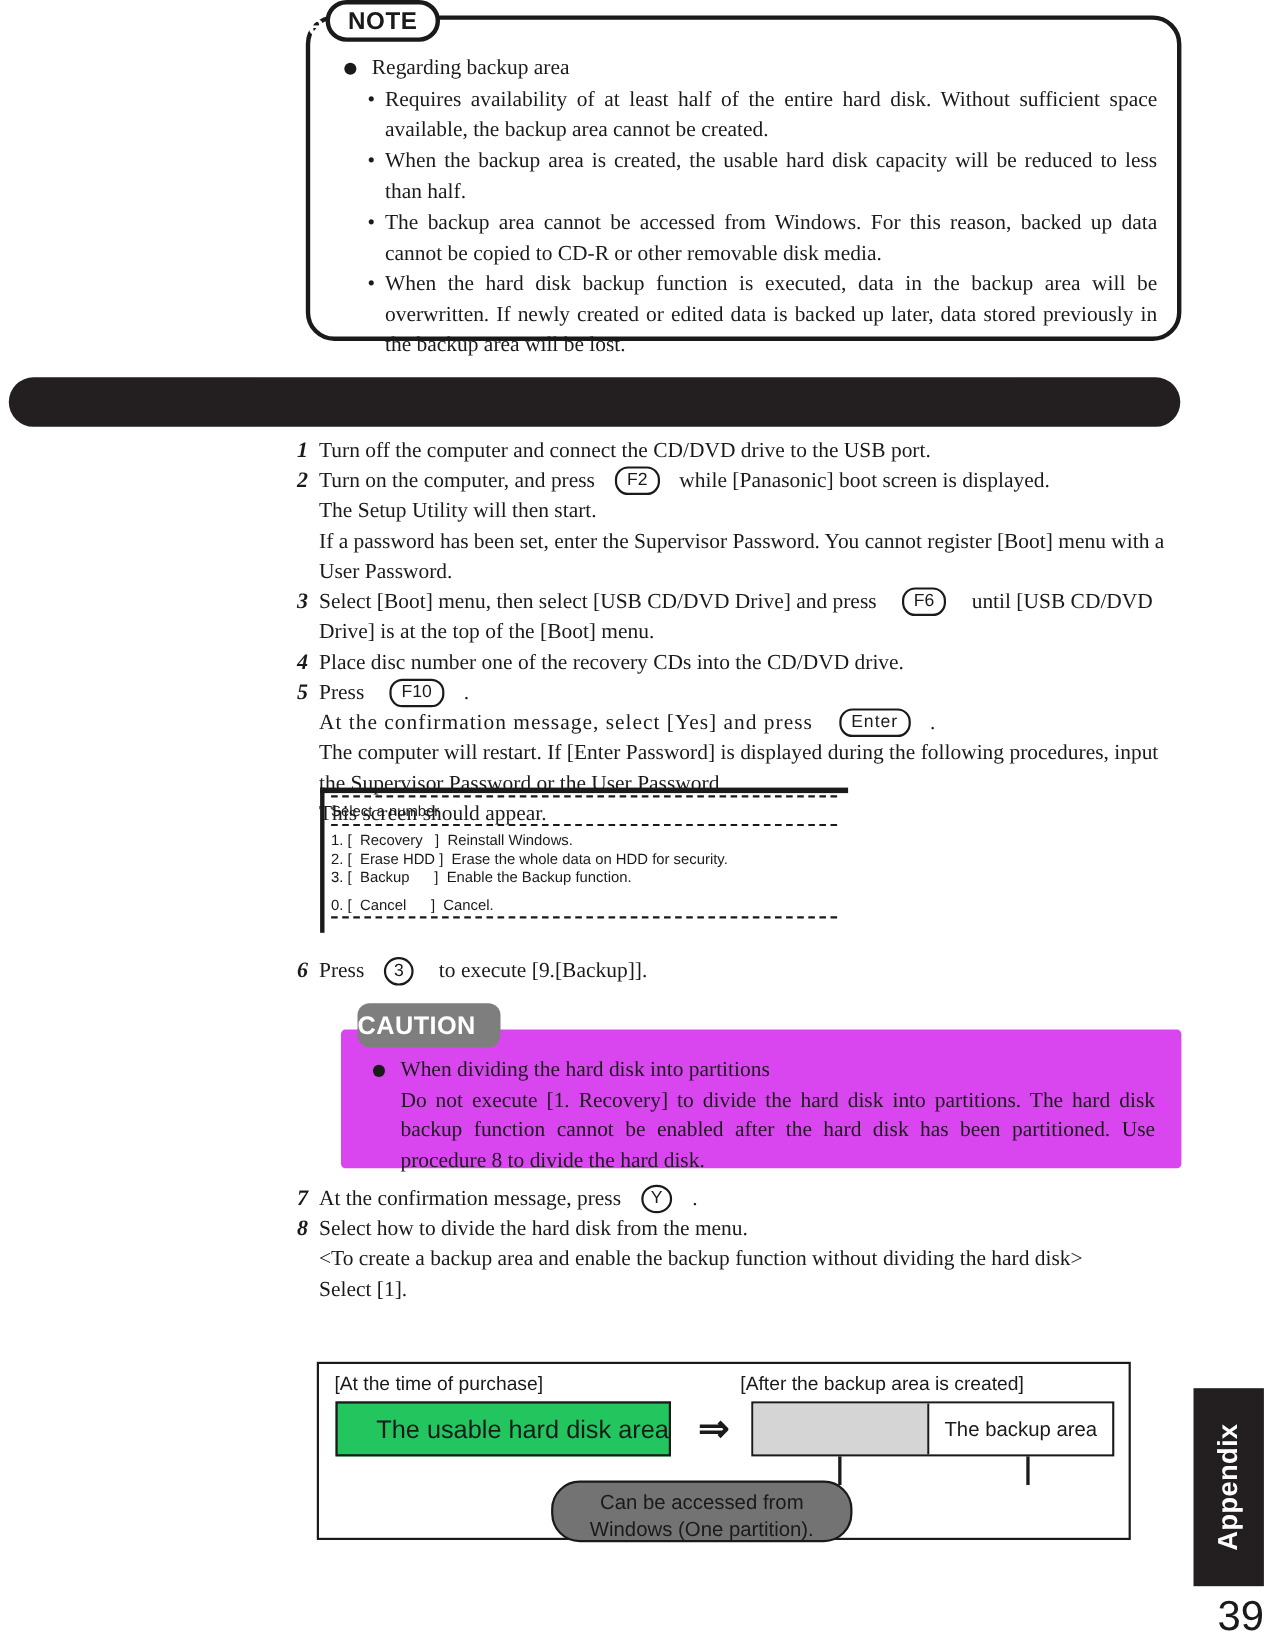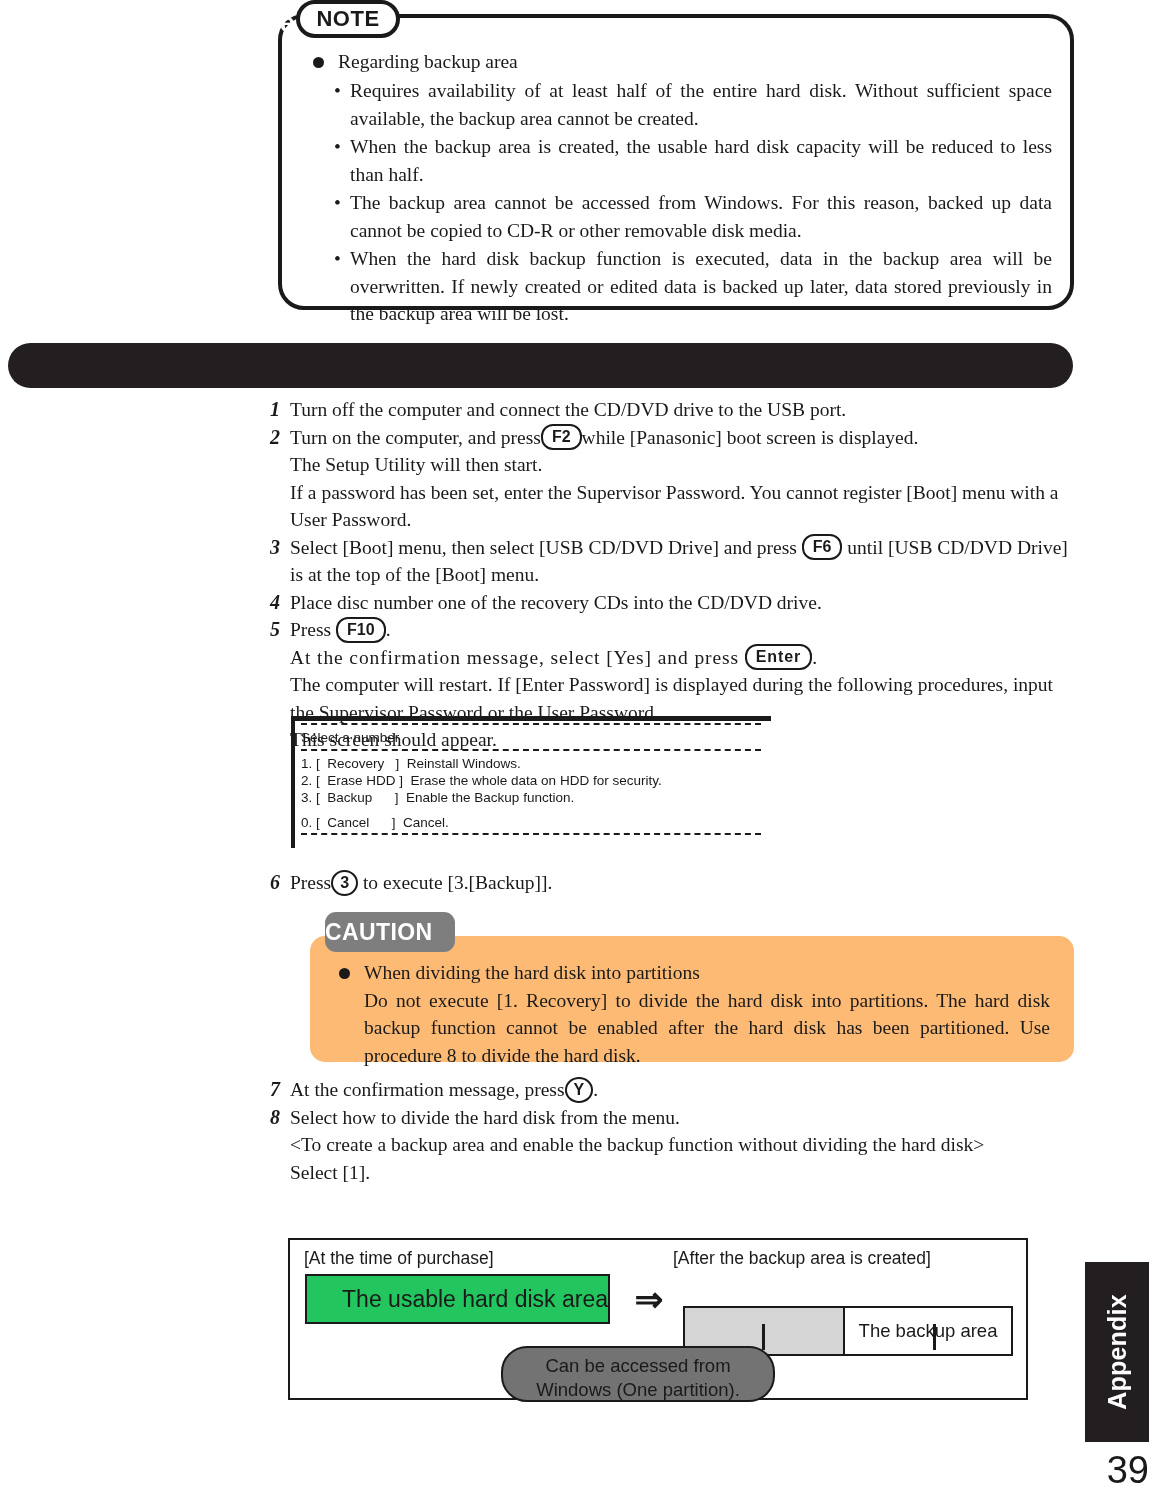--- a/index.html
+++ b/index.html
@@ -109,25 +109,25 @@
   }
   .step-line { display: block; }
   .spaced { letter-spacing: 0.9px; }
 
   
   .key {
     display: inline-block;
     border: 2.5px solid #1a1a1a;
     border-radius: 12px;
     font-family: "Liberation Sans", sans-serif;
-    font-weight: bold;
+    font-weight: normal;
     font-size: 16px;
     line-height: 17px;
     padding: 2px 9px 3px 9px;
-    margin: 0 0;
+    margin: 0 18px;
     vertical-align: 1.5px;
     background: #fff;
     color: #1a1a1a;
   }
   .key.round { border-radius: 50%; padding: 2px 7px 3px 7px; }
 
   
   #console-screen {
     position: absolute;
     left: 291px; top: 716px;
@@ -150,22 +150,22 @@
     height: 0; margin: 0; width: 460px;
   }
   .console-text { line-height: 17px; white-space: pre; font-size: 13.5px; }
   .console-gap { height: 8px; }
 
   
   #caution-box {
     position: absolute;
     left: 310px; top: 936px;
     width: 764px; height: 126px;
-    background: #fdba74;
-    border-radius: 15px;
+    background: #d946ef;
+    border-radius: 4px;
   }
   #caution-label {
     position: absolute;
     left: 325px; top: 912px;
     width: 130px; height: 40px;
     background: #7e7e7e;
     border-radius: 11px;
     color: #ffffff;
     font-family: "Liberation Sans", sans-serif;
     font-weight: bold;
@@ -222,21 +222,20 @@
     text-align: center;
     font-weight: bold;
     color: #1a1a1a;
   }
   #bar-after {
     position: absolute;
     left: 393px; top: 34px;
     width: 330px; height: 50px;
     border: 2.5px solid #1a1a1a;
     display: flex;
-    margin-top: 32px;
   }
   #bar-after-usable {
     width: 160px; height: 100%;
     background: #d5d5d5;
     border-right: 2.5px solid #1a1a1a;
   }
   #bar-after-backup {
     flex: 1; height: 100%;
     background: #ffffff;
     font-size: 18.5px;
@@ -368,21 +367,21 @@
 2. [  Erase HDD ]  Erase the whole data on HDD for security.
 3. [  Backup      ]  Enable the Backup function.</div>
     <div class="console-gap"></div>
     <div class="console-text">0. [  Cancel      ]  Cancel.</div>
     <div class="dashed-rule" style="margin-top:2px;"></div>
   </div>
 </div>
 
 <div class="step" style="position:absolute; left:258px; top:869px; width:820px;">
   <span class="step-num">6</span>
-  <span class="step-line"><span>Press</span><span class="key round">3</span> <span>to execute [3.[Backup]].</span></span>
+  <span class="step-line"><span>Press</span><span class="key round">3</span> <span>to execute [9.[Backup]].</span></span>
 </div>
 
 <div id="caution-box">
   <div id="caution-body">
     <div class="bullet-line">
       <span class="disc"></span>
       <span>When dividing the hard disk into partitions</span>
     </div>
     <div class="cont">Do not execute [1. Recovery] to divide the hard disk into partitions.  The hard disk backup function cannot be enabled after the hard disk has been partitioned.  Use procedure 8 to divide the hard disk.</div>
   </div>

